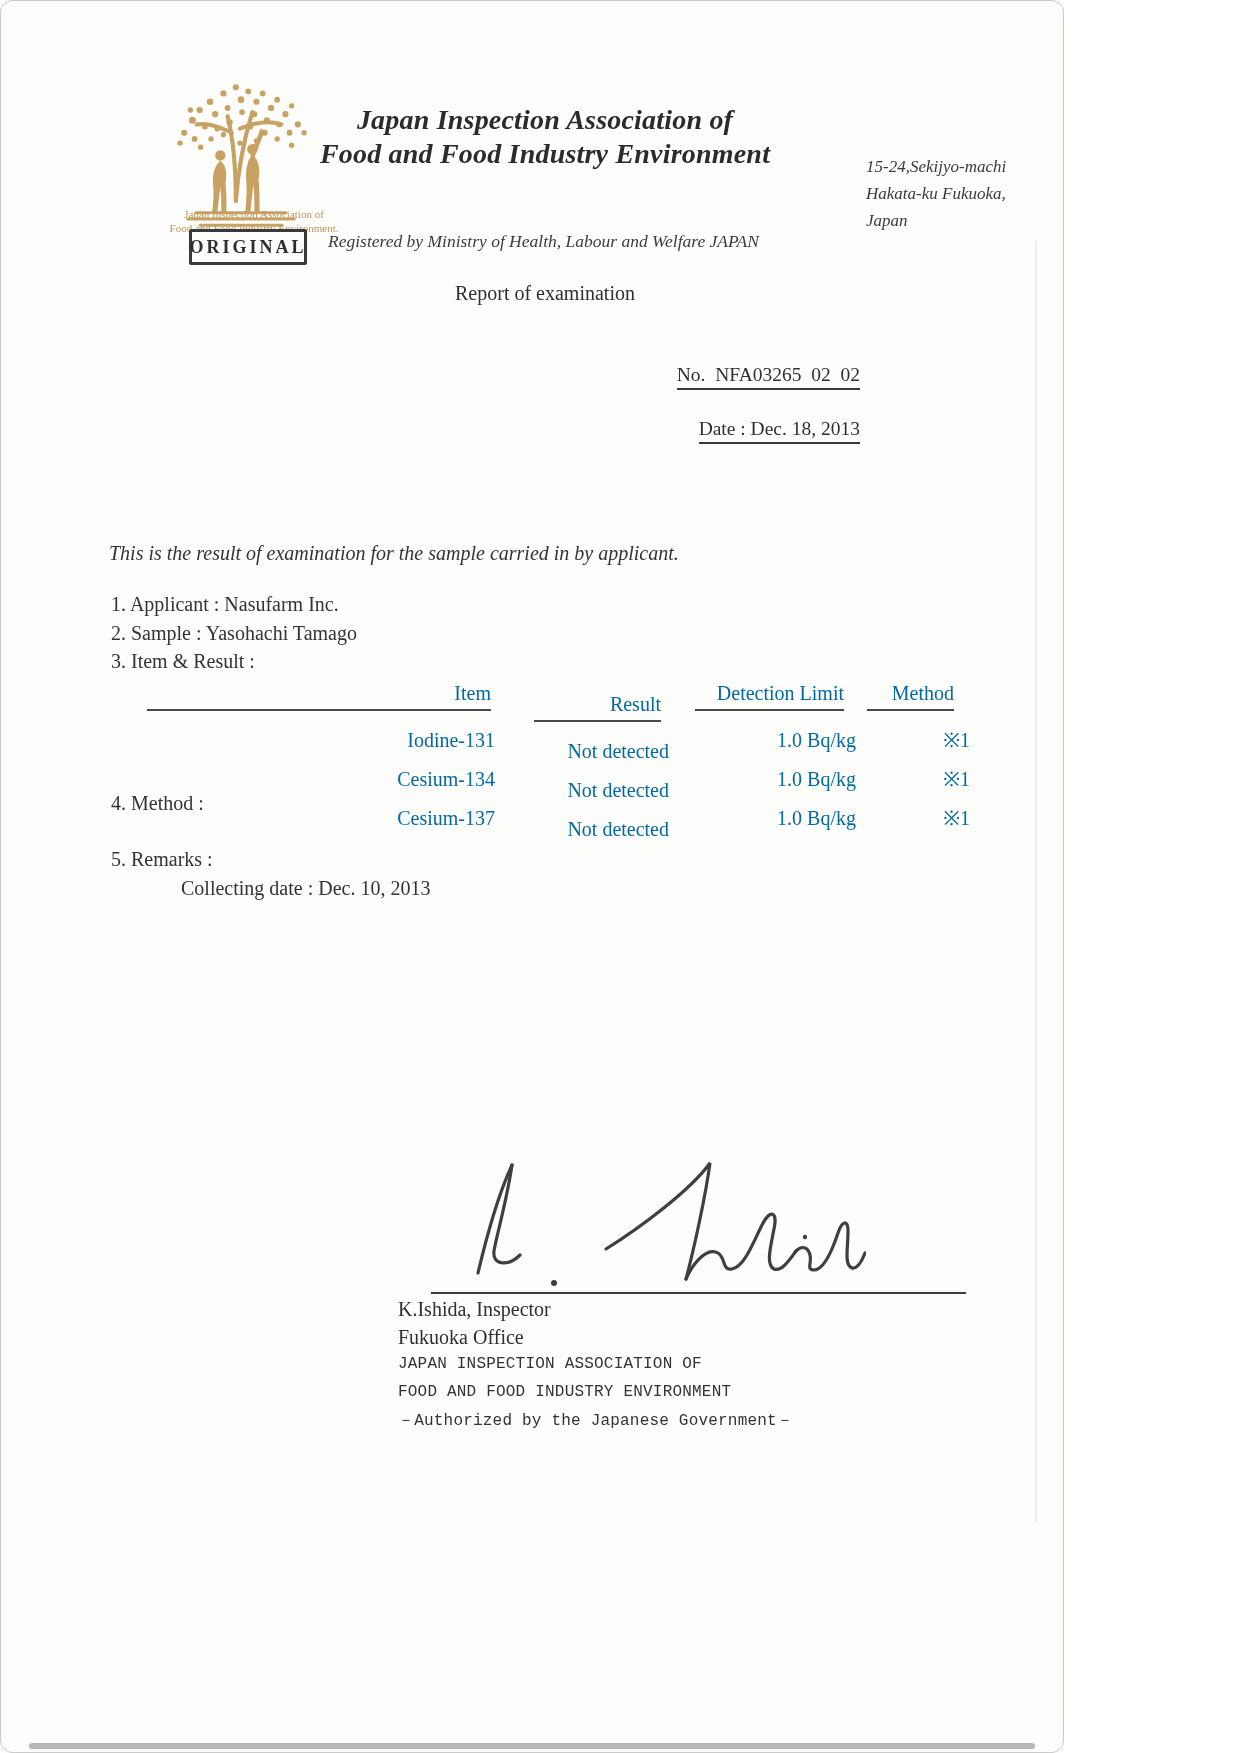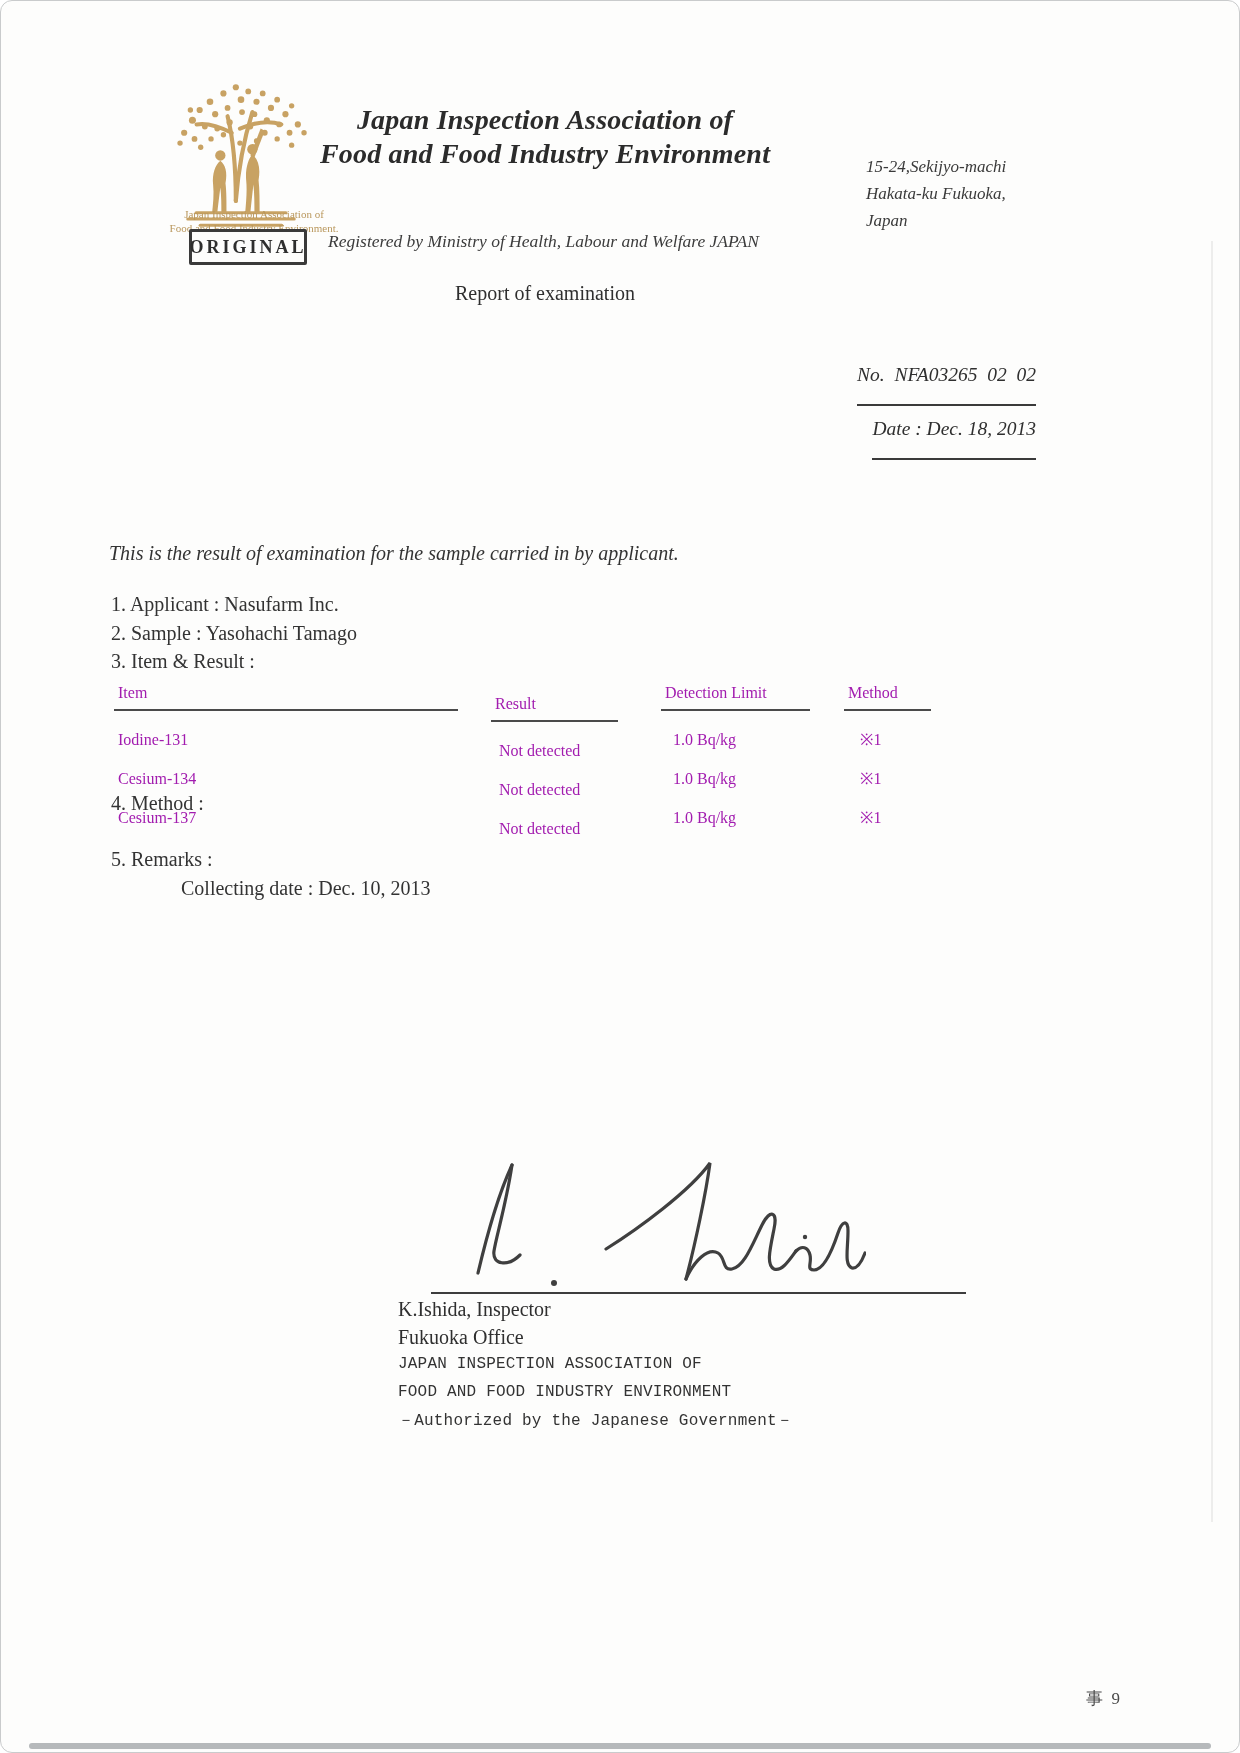--- a/index.html
+++ b/index.html
@@ -1,18 +1,18 @@
 <!DOCTYPE html>
 <html><head>
 <meta charset="utf-8">
 <style>
   html,body{margin:0;padding:0;background:#ffffff;}
   .page{
     position:relative;
-    width:1240px;height:1753px;
+    width:1064px;height:1753px;
     background:#fdfdfc;
     font-family:"Liberation Serif", serif;
     color:#333;
     border:1px solid #c9cbcc;
     border-radius:12px;
     box-sizing:border-box;
     overflow:hidden;
   }
   .abs{position:absolute;}
   
@@ -46,38 +46,37 @@
     font-style:italic;font-size:17.5px;color:#3c3c3c;
   }
   .report-title{
     left:296px;top:281px;width:496px;
     text-align:center;font-size:20px;color:#2f2f2f;
   }
   .no-line,.date-line{
     right:203px;
     font-size:19.5px;color:#2f2f2f;
     border-bottom:2px solid #3a3a3a;
-    padding-bottom:18px;
+    padding-bottom:2px;
     white-space:pre;
-    font-style:italic;
   }
   .no-line{top:363px;}
   .date-line{top:417px;}
   
   .intro{left:108px;top:541px;font-size:20px;color:#333;font-style:italic;}
   .li{font-size:20px;color:#333;}
   .li1{left:110px;top:592px;}
   .li2{left:110px;top:621px;}
   .li3{left:110px;top:649px;}
   .li4{left:110px;top:791px;}
   .li4d{left:130px;top:819px;}
   .li5{left:110px;top:847px;}
   .li5d{left:180px;top:876px;}
   
-  .rtable{left:113px;top:678px;width:860px;font-size:16px;color:#a21caf;}
+  .rtable{left:113px;top:678px;width:860px;font-size:20px;color:#0369a1;text-align:right;}
   .trow{display:flex;line-height:28px;}
   .c1{width:377px;}
   .c2{width:170px;margin-top:11px;}
   .c3{width:183px;}
   .c4{width:110px;}
   .hu{display:inline-block;border-bottom:2px solid #4a4a4a;padding:0 0 2px 4px;box-sizing:border-box;}
   .hu1{width:344px;}
   .hu2{width:127px;}
   .hu3{width:149px;}
   .hu4{width:87px;}

